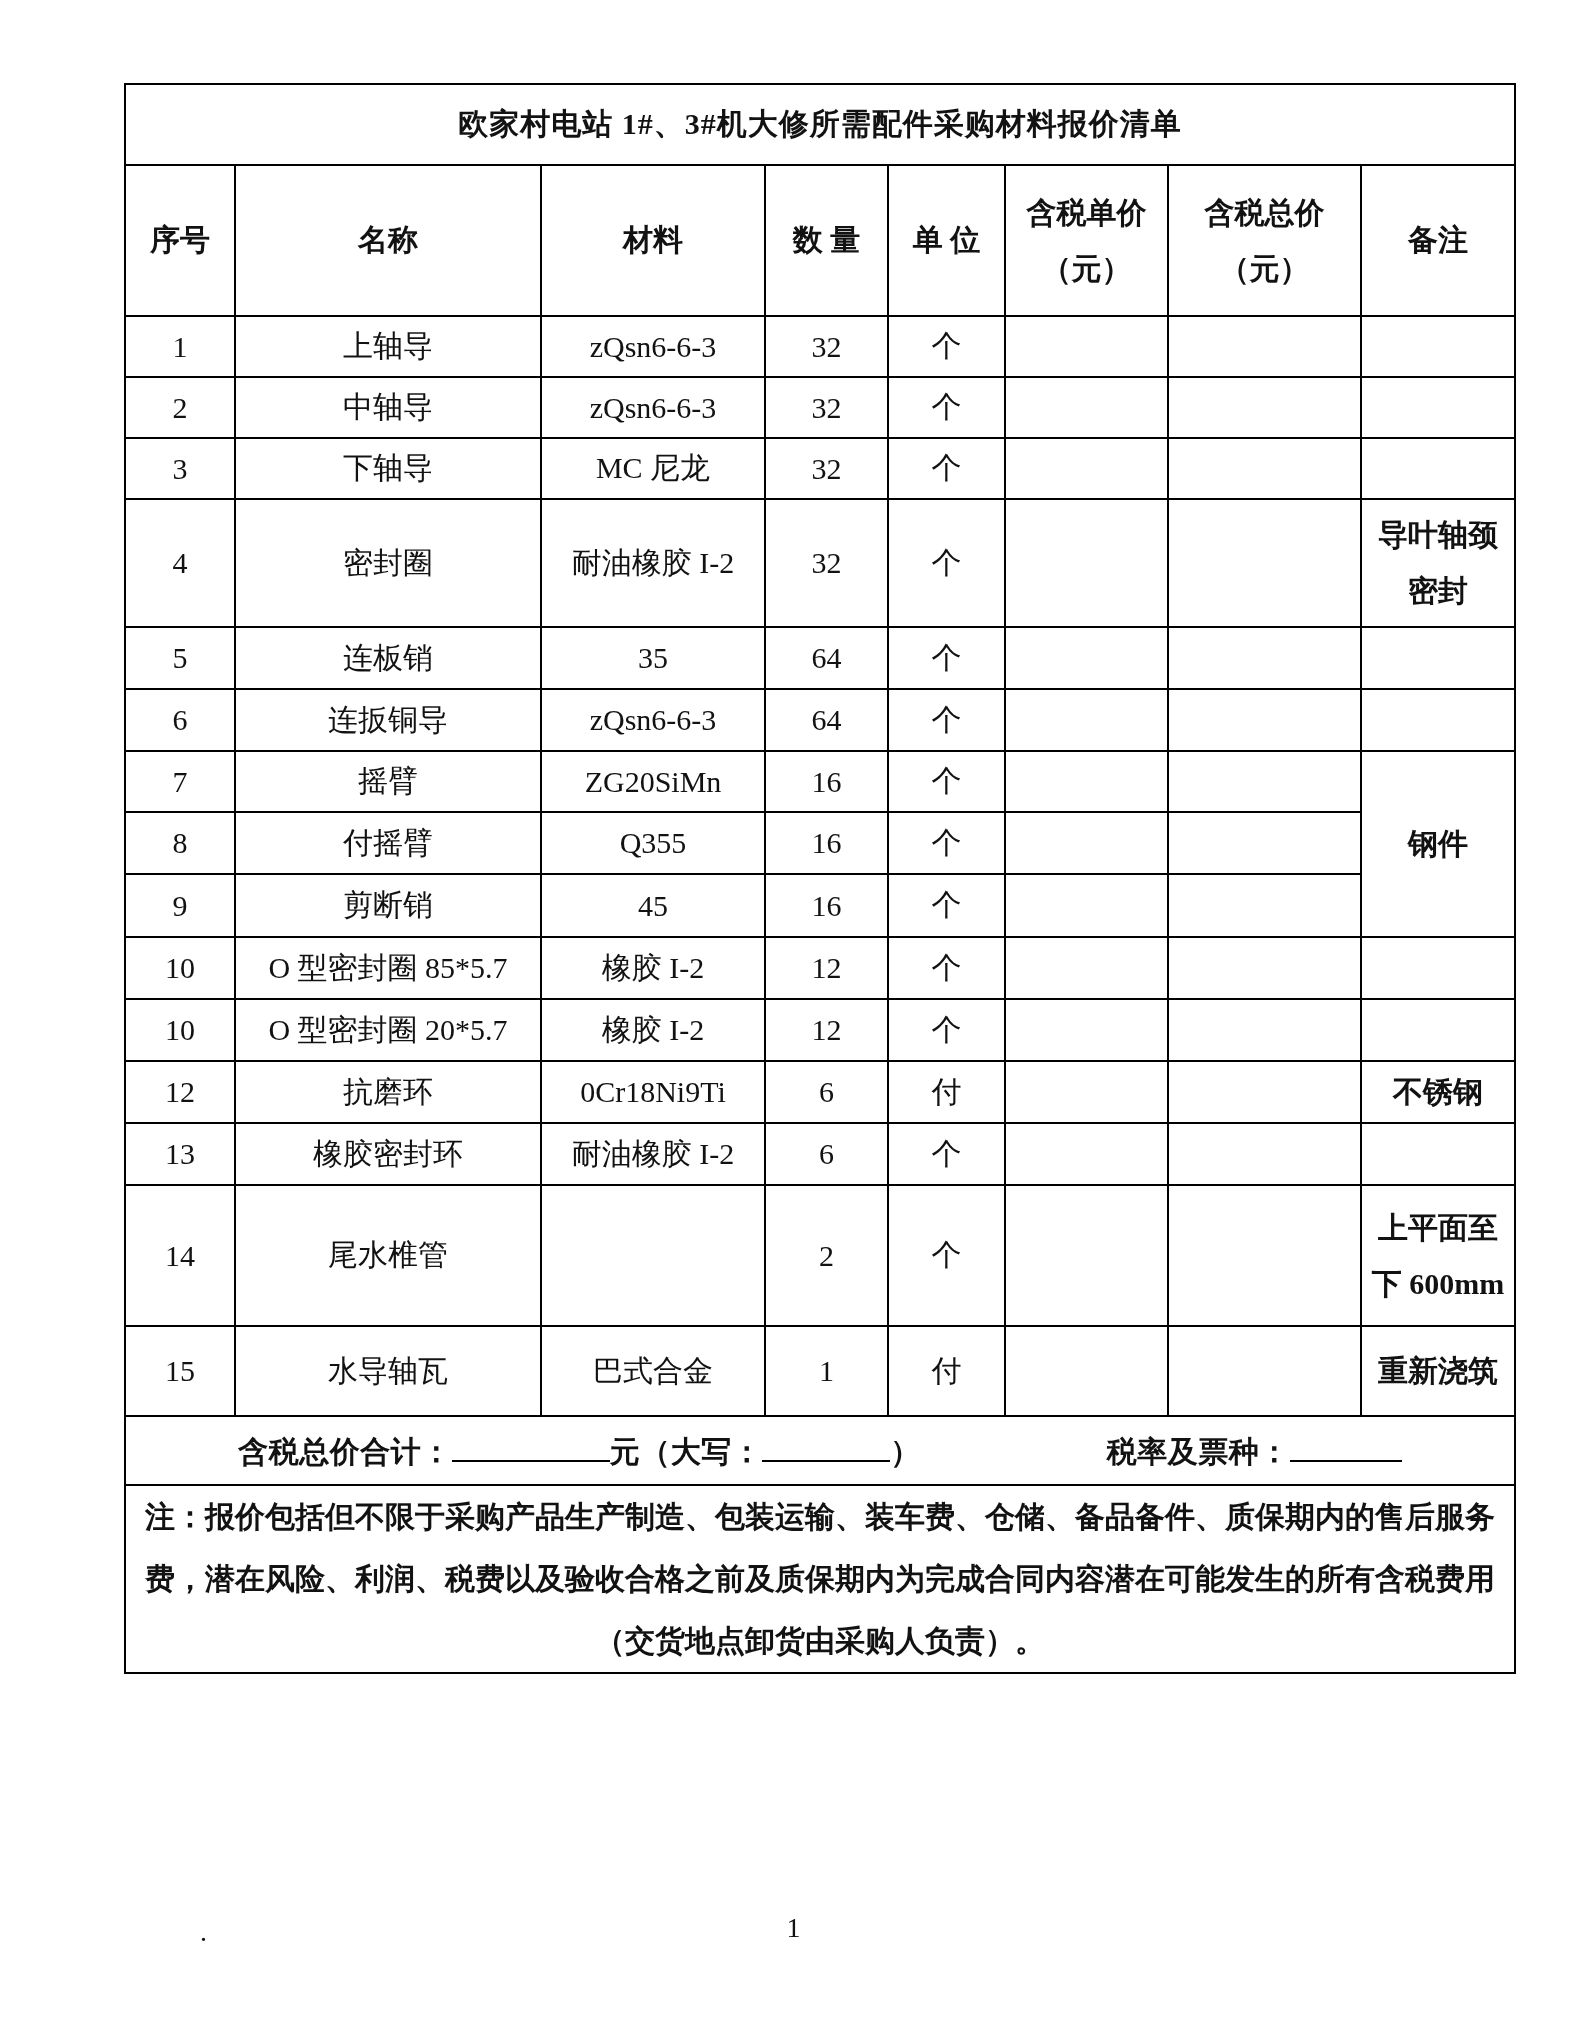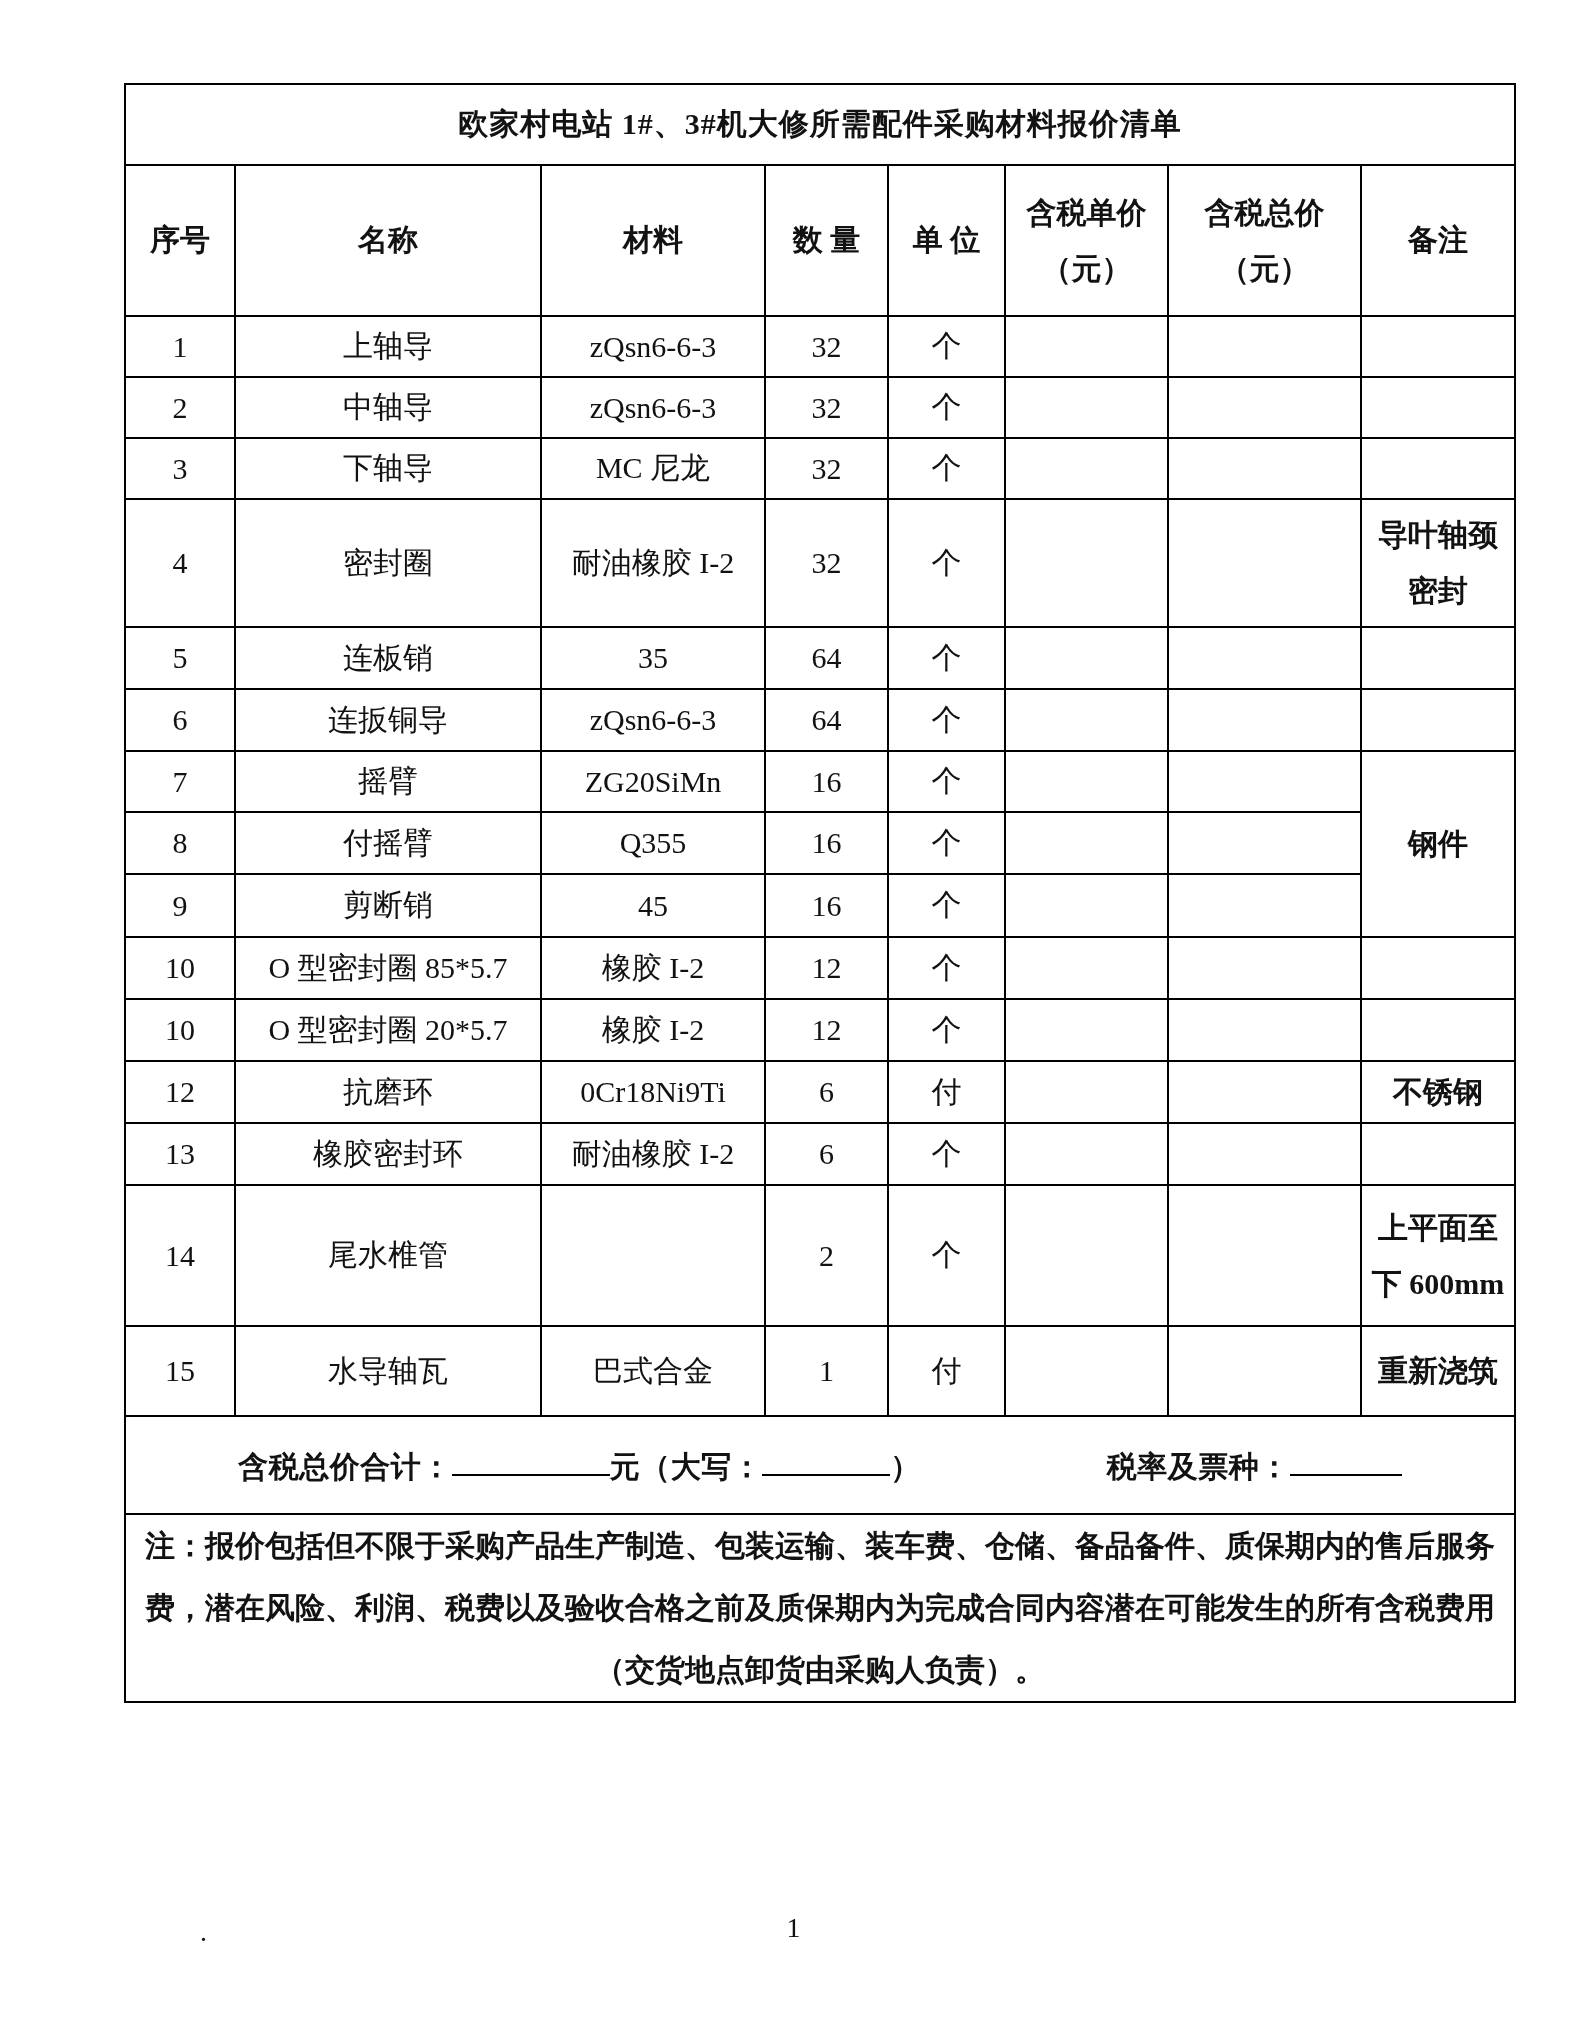--- a/index.html
+++ b/index.html
@@ -234,21 +234,21 @@
       <td>15</td>
       <td class="name-cell">水导轴瓦</td>
       <td>巴式合金</td>
       <td>1</td>
       <td>付</td>
       <td></td>
       <td></td>
       <td class="remark-cell">重新浇筑</td>
     </tr>
 
-    <tr style="height:98px">
+    <tr style="height:69px">
       <td colspan="8" class="totals-cell">
         <span>含税总价合计：</span><span class="blank w150"></span><span>元（大写：</span><span class="blank w130"></span><span>）</span><span class="gap"></span><span>税率及票种：</span><span class="blank w110"></span>
       </td>
     </tr>
 
     <tr style="height:188px">
       <td colspan="8" class="note-cell">注：报价包括但不限于采购产品生产制造、包装运输、装车费、仓储、备品备件、质保期内的售后服务费，潜在风险、利润、税费以及验收合格之前及质保期内为完成合同内容潜在可能发生的所有含税费用（交货地点卸货由采购人负责）。</td>
     </tr>
   </tbody>
     </table>

